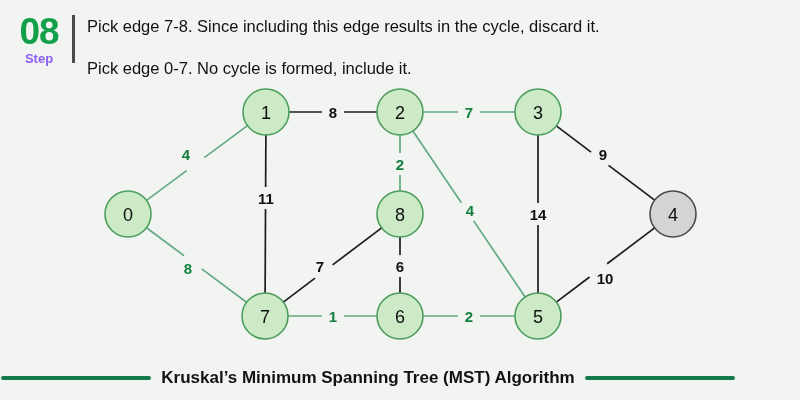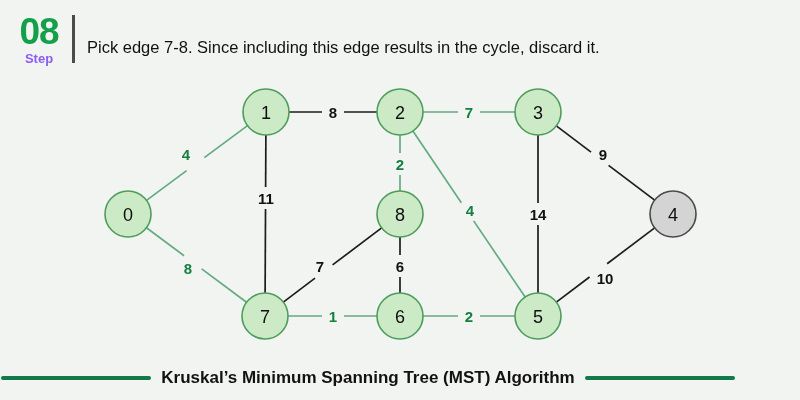--- a/index.html
+++ b/index.html
@@ -116,20 +116,21 @@
 <body>
 
 <div id="header">
   <div id="step-badge">
     <span id="step-number">08</span>
     <span id="step-label">Step</span>
   </div>
   <div id="header-divider"></div>
   <div id="header-text">
     <div>Pick edge 7-8. Since including this edge results in the cycle, discard it.</div>
+    <div>Pick edge 0-7. No cycle is formed, include it.</div>
   </div>
 </div>
 
 <div id="graph">
   <svg width="800" height="285" viewBox="0 0 800 285" xmlns="http://www.w3.org/2000/svg">
     <g id="edges-layer">
         <line x1="146.49605125372548" y1="130.32900559507246" x2="186.61208419575976" y2="100.67802472487321" class="edge-line-green"></line>
         <line x1="204.30395930801893" y1="87.60142138102948" x2="247.50394874627452" y2="55.670994404927534" class="edge-line-green"></line>
         <line x1="146.44836392265967" y1="157.7352782489875" x2="184.0349464487689" y2="185.71944918083526" class="edge-line-green"></line>
         <line x1="201.68120759218252" y1="198.85754141899722" x2="246.55163607734033" y2="232.2647217510125" class="edge-line-green"></line>

